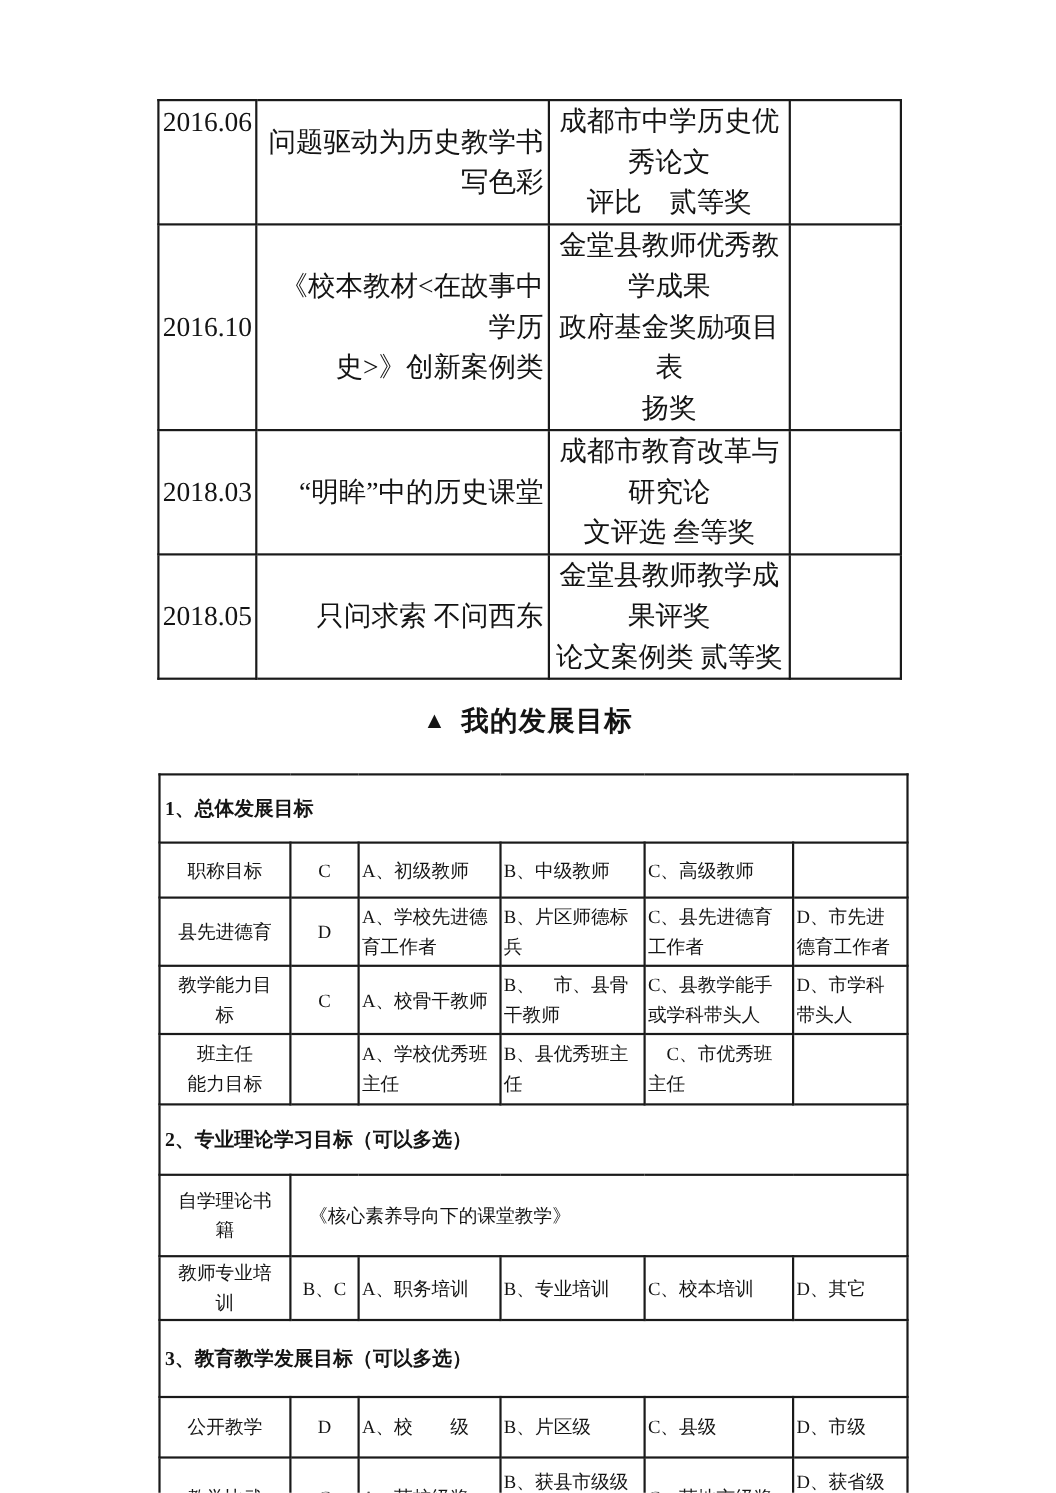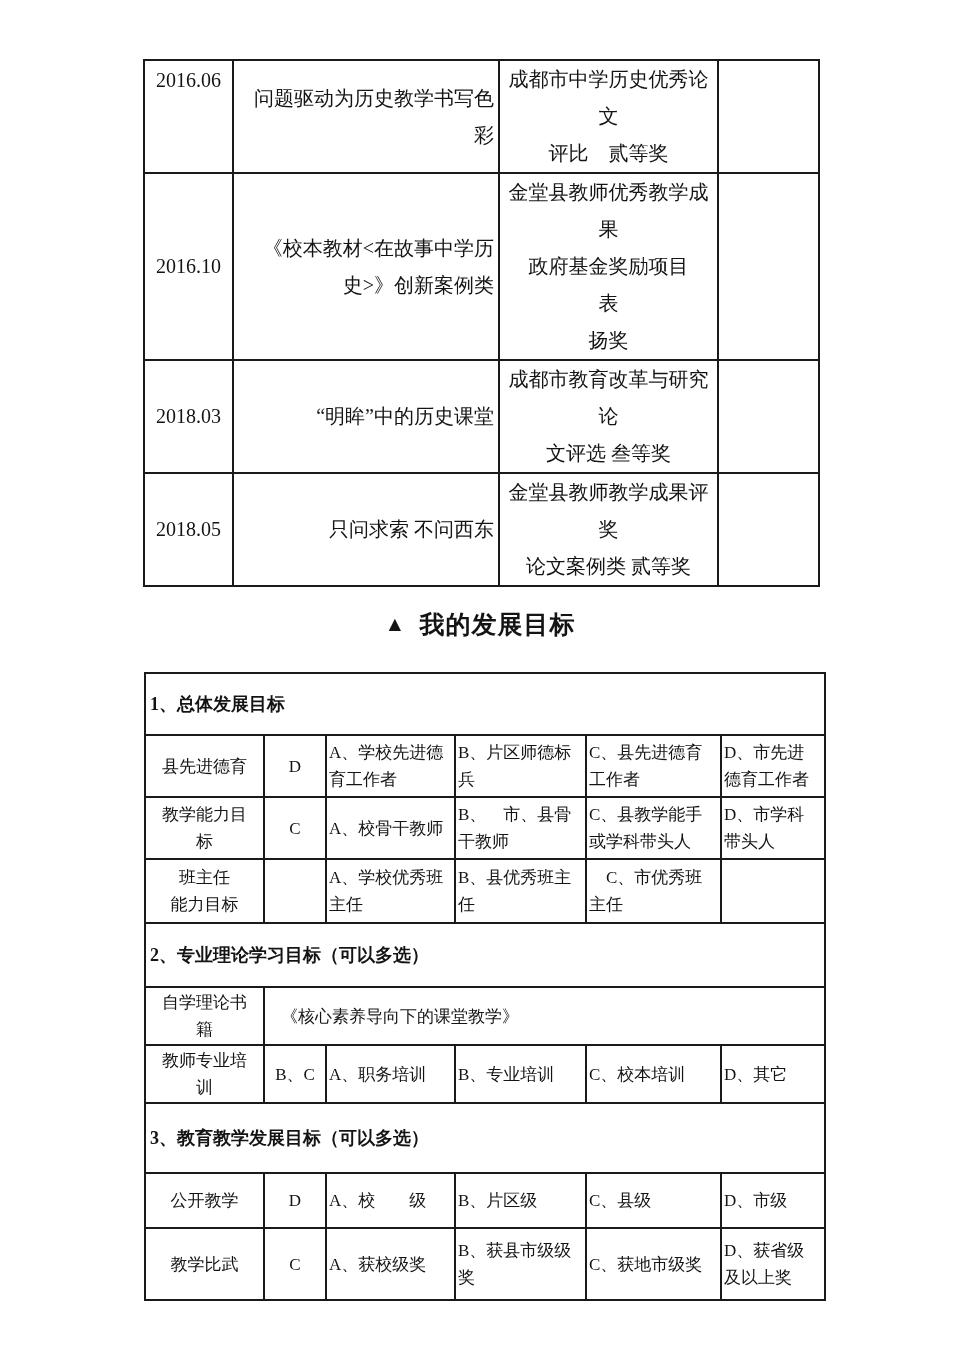--- a/index.html
+++ b/index.html
@@ -27,23 +27,23 @@
     border-collapse: collapse;
     table-layout: fixed;
   }
   td {
     border: 2px solid var(--border-color);
     overflow: hidden;
     vertical-align: middle;
   }
   
   .t1 {
-    margin: 59px 0 0 143px;
+    margin: 90px 0 0 143px;
     width: 675px;
-    font-size: 20px;
+    font-size: 25px;
     line-height: 37px;
   }
   .t1 td.date {
     text-align: center;
   }
   .t1 tr.first td.date {
     vertical-align: top;
     padding-top: 1px;
   }
   .t1 td.title {
@@ -161,20 +161,28 @@
         <col style="width:129px">
         <col style="width:131px">
         <col style="width:135px">
         <col style="width:104px">
     </colgroup>
 
     <tbody>
         <tr style="height:62px">
       <td class="sec" colspan="6">1、总体发展目标</td>
     </tr>
+    <tr style="height:50px">
+      <td class="label">职称目标</td>
+      <td class="choice">C</td>
+      <td class="opt">A、初级教师</td>
+      <td class="opt">B、中级教师</td>
+      <td class="opt">C、高级教师</td>
+      <td class="opt"></td>
+    </tr>
     <tr style="height:62px">
       <td class="label">县先进德育</td>
       <td class="choice">D</td>
       <td class="opt">A、学校先进德
 育工作者</td>
       <td class="opt">B、片区师德标
 兵</td>
       <td class="opt">C、县先进德育
 工作者</td>
       <td class="opt">D、市先进
@@ -201,21 +209,21 @@
       <td class="opt">B、县优秀班主
 任</td>
       <td class="opt">　C、市优秀班
 主任</td>
       <td class="opt"></td>
     </tr>
 
     <tr style="height:64px">
       <td class="sec" colspan="6">2、专业理论学习目标（可以多选）</td>
     </tr>
-    <tr style="height:58px">
+    <tr style="height:74px">
       <td class="label">自学理论书
 籍</td>
       <td class="merged" colspan="5">《核心素养导向下的课堂教学》</td>
     </tr>
     <tr style="height:58px">
       <td class="label">教师专业培
 训</td>
       <td class="choice">B、C</td>
       <td class="opt">A、职务培训</td>
       <td class="opt">B、专业培训</td>

